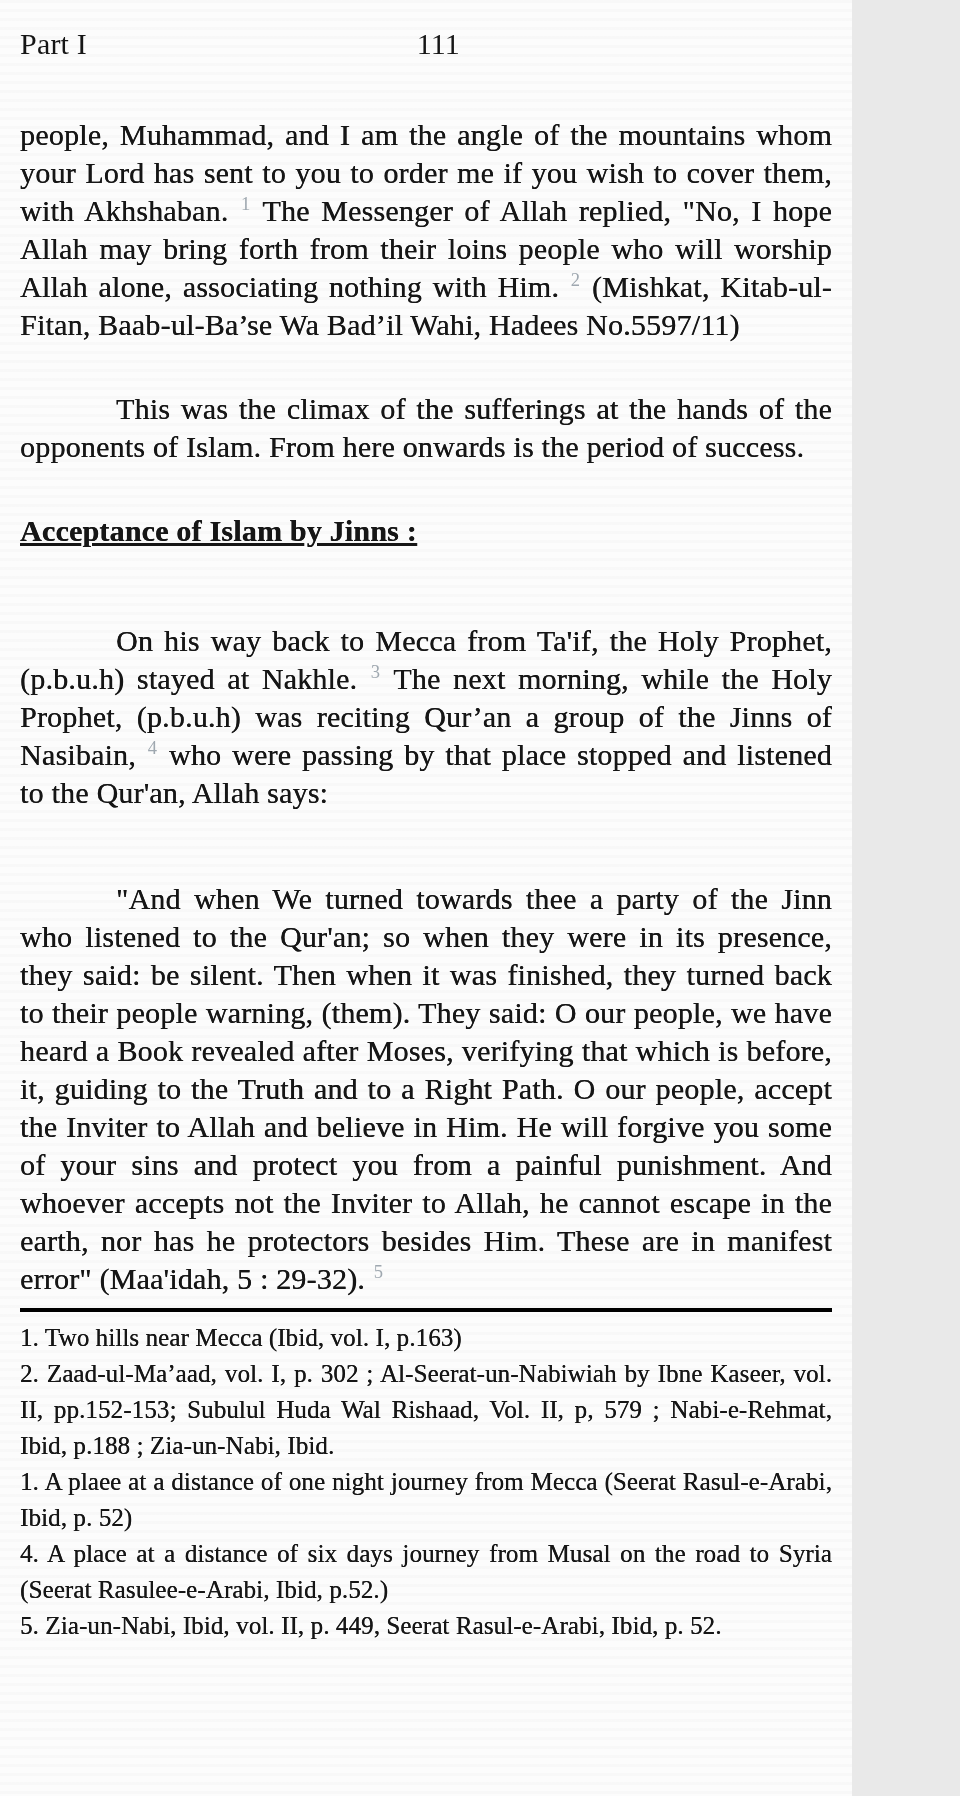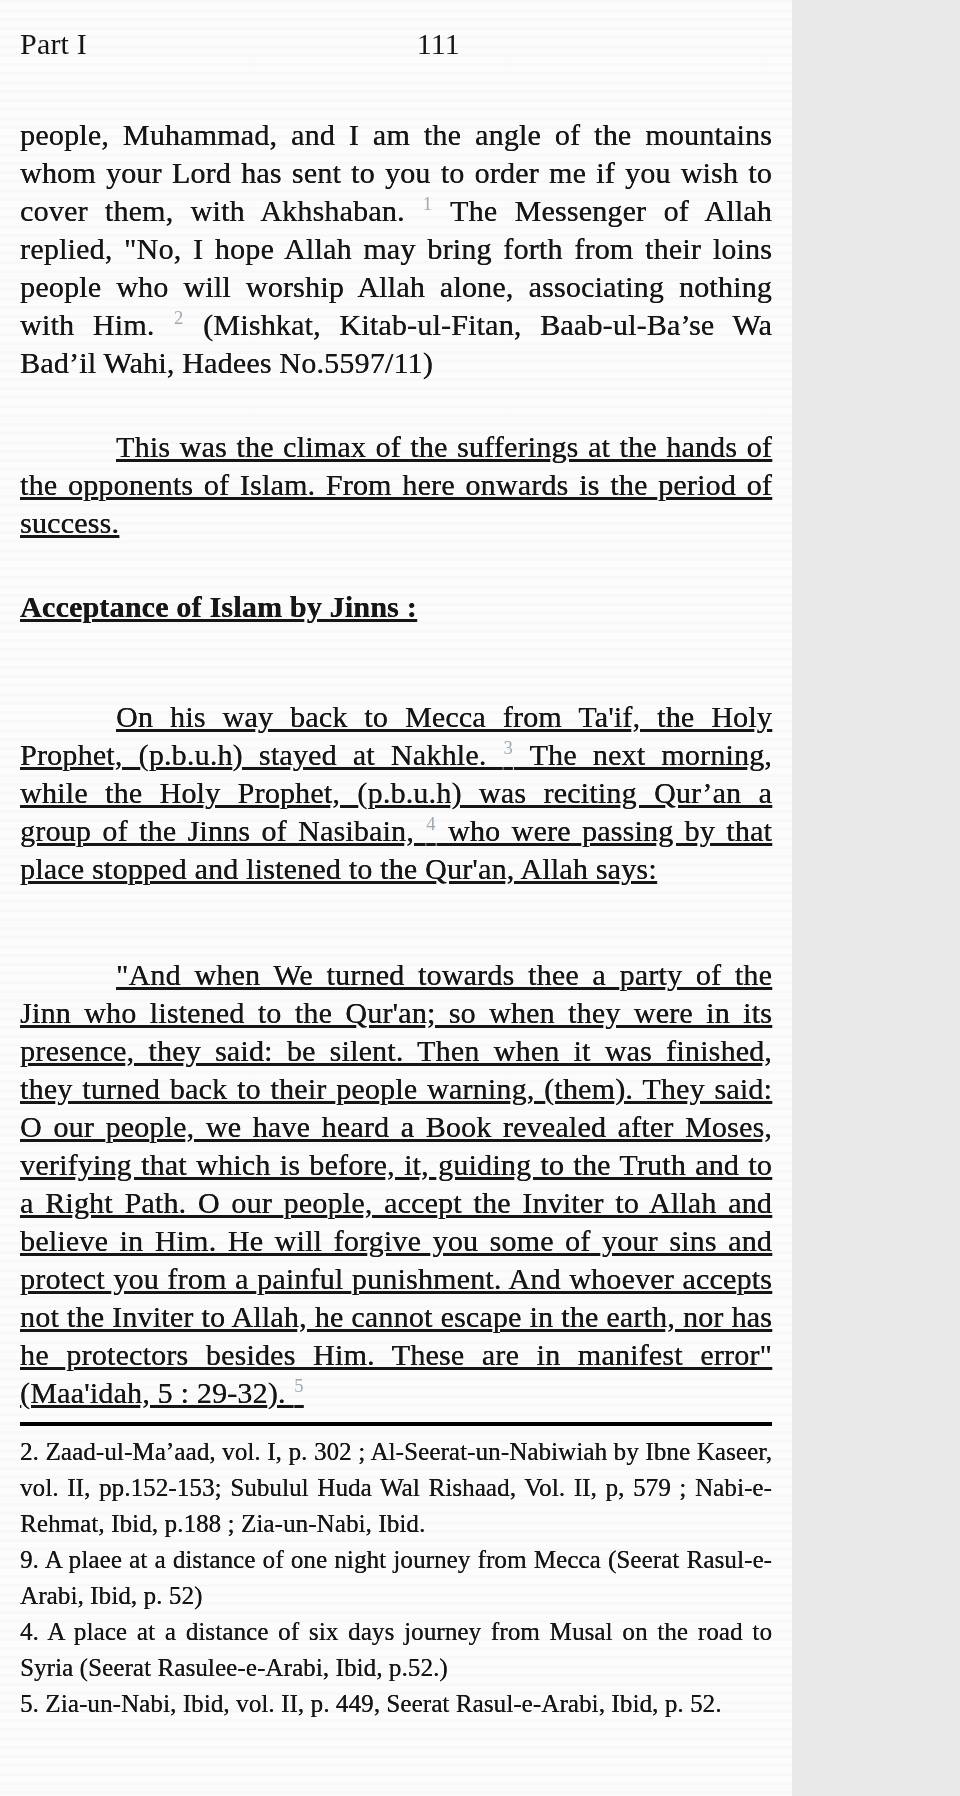--- a/index.html
+++ b/index.html
@@ -3,21 +3,21 @@
 <meta charset="utf-8">
 <style>
   html, body { margin: 0; padding: 0; }
   body {
     width: 960px;
     font-family: "Liberation Serif", "DejaVu Serif", serif;
     background: #e9e9e9;
   }
   .page {
     position: relative;
-    width: 792px;
+    width: 852px;
     min-height: 1796px;
     box-sizing: border-box;
     padding: 26px 20px 40px 20px;
     background:
       repeating-linear-gradient(180deg, rgba(0,0,0,0.016) 0 3px, rgba(0,0,0,0) 3px 9px),
       var(--paper, #fcfcfc);
     color: var(--ink, #161616);
   }
   .page-header {
     display: flex;
@@ -33,21 +33,21 @@
   .page-body { margin-top: 54px; }
 
   .para {
     margin: 0 0 46px 0;
     font-size: 30px;
     line-height: 38px;
     letter-spacing: 0.2px;
     text-align: justify;
     text-shadow: 0.3px 0 0 currentColor;
   }
-  .para.indent { text-indent: 96px; text-decoration: underline; }
+  .para.indent { text-indent: 96px; }
   .page-body p:nth-of-type(3) { margin-bottom: 68px; }
   .page-body p:nth-of-type(4) { margin-bottom: 10px; }
 
   .heading {
     margin: 0 0 72px 0;
     font-size: 30px;
     line-height: 38px;
     font-weight: bold;
     letter-spacing: 0.2px;
     text-shadow: 0.3px 0 0 currentColor;
@@ -93,19 +93,20 @@
       <p class="para">people, Muhammad, and I am the angle of the mountains whom your Lord has sent to you to order me if you wish to cover them, with Akhshaban. <sup class="fnmark">1</sup> The Messenger of Allah replied, "No, I hope Allah may bring forth from their loins people who will worship Allah alone, associating  nothing with Him. <sup class="fnmark">2</sup> (Mishkat, Kitab-ul-Fitan, Baab-ul-Ba’se Wa Bad’il Wahi, Hadees No.5597/11)</p>
       <p class="para indent">This was the climax of the sufferings at the hands of the opponents of Islam. From here onwards is the period of success.</p>
       <h2 class="heading">Acceptance of Islam by Jinns :</h2>
       <p class="para indent">On his way back to Mecca from Ta'if, the Holy Prophet, (p.b.u.h) stayed at Nakhle. <sup class="fnmark">3</sup> The next morning, while the Holy Prophet, (p.b.u.h) was reciting Qur’an a group of the Jinns of Nasibain, <sup class="fnmark">4</sup> who were passing by that place stopped and listened to the Qur'an, Allah says:</p>
       <p class="para indent">"And when We turned towards thee a party of the Jinn who listened to the Qur'an; so when they were in its presence, they said: be silent. Then when it was finished, they turned back to their people warning, (them). They said: O our people, we have heard a Book revealed after Moses, verifying that which is before, it, guiding to the Truth and to a Right Path. O our people, accept the Inviter to Allah and believe in Him. He will forgive you some of your sins and protect you from a painful punishment. And whoever accepts not the Inviter to Allah, he cannot escape in the earth, nor has he protectors besides Him. These are in manifest error" (Maa'idah, 5 : 29-32). <sup class="fnmark">5</sup></p>
     </div>
 
   <div class="footnote-rule"></div>
 
   <div class="footnotes">
+      <p class="footnote">1. Two hills near Mecca (Ibid, vol. I, p.163)</p>
       <p class="footnote">2. Zaad-ul-Ma’aad, vol. I, p. 302 ; Al-Seerat-un-Nabiwiah by Ibne Kaseer, vol. II, pp.152-153; Subulul Huda Wal Rishaad, Vol. II, p, 579 ; Nabi-e-Rehmat, Ibid, p.188 ; Zia-un-Nabi, Ibid.</p>
-      <p class="footnote">9. A plaee at a distance of one night journey from Mecca (Seerat Rasul-e-Arabi, Ibid, p. 52)</p>
+      <p class="footnote">1. A plaee at a distance of one night journey from Mecca (Seerat Rasul-e-Arabi, Ibid, p. 52)</p>
       <p class="footnote">4. A place at a distance of six days journey from Musal on the road to Syria (Seerat Rasulee-e-Arabi, Ibid, p.52.)</p>
       <p class="footnote">5. Zia-un-Nabi, Ibid, vol. II, p. 449, Seerat Rasul-e-Arabi, Ibid, p. 52.</p>
     </div>
 
 </div>
 
 </body></html>

